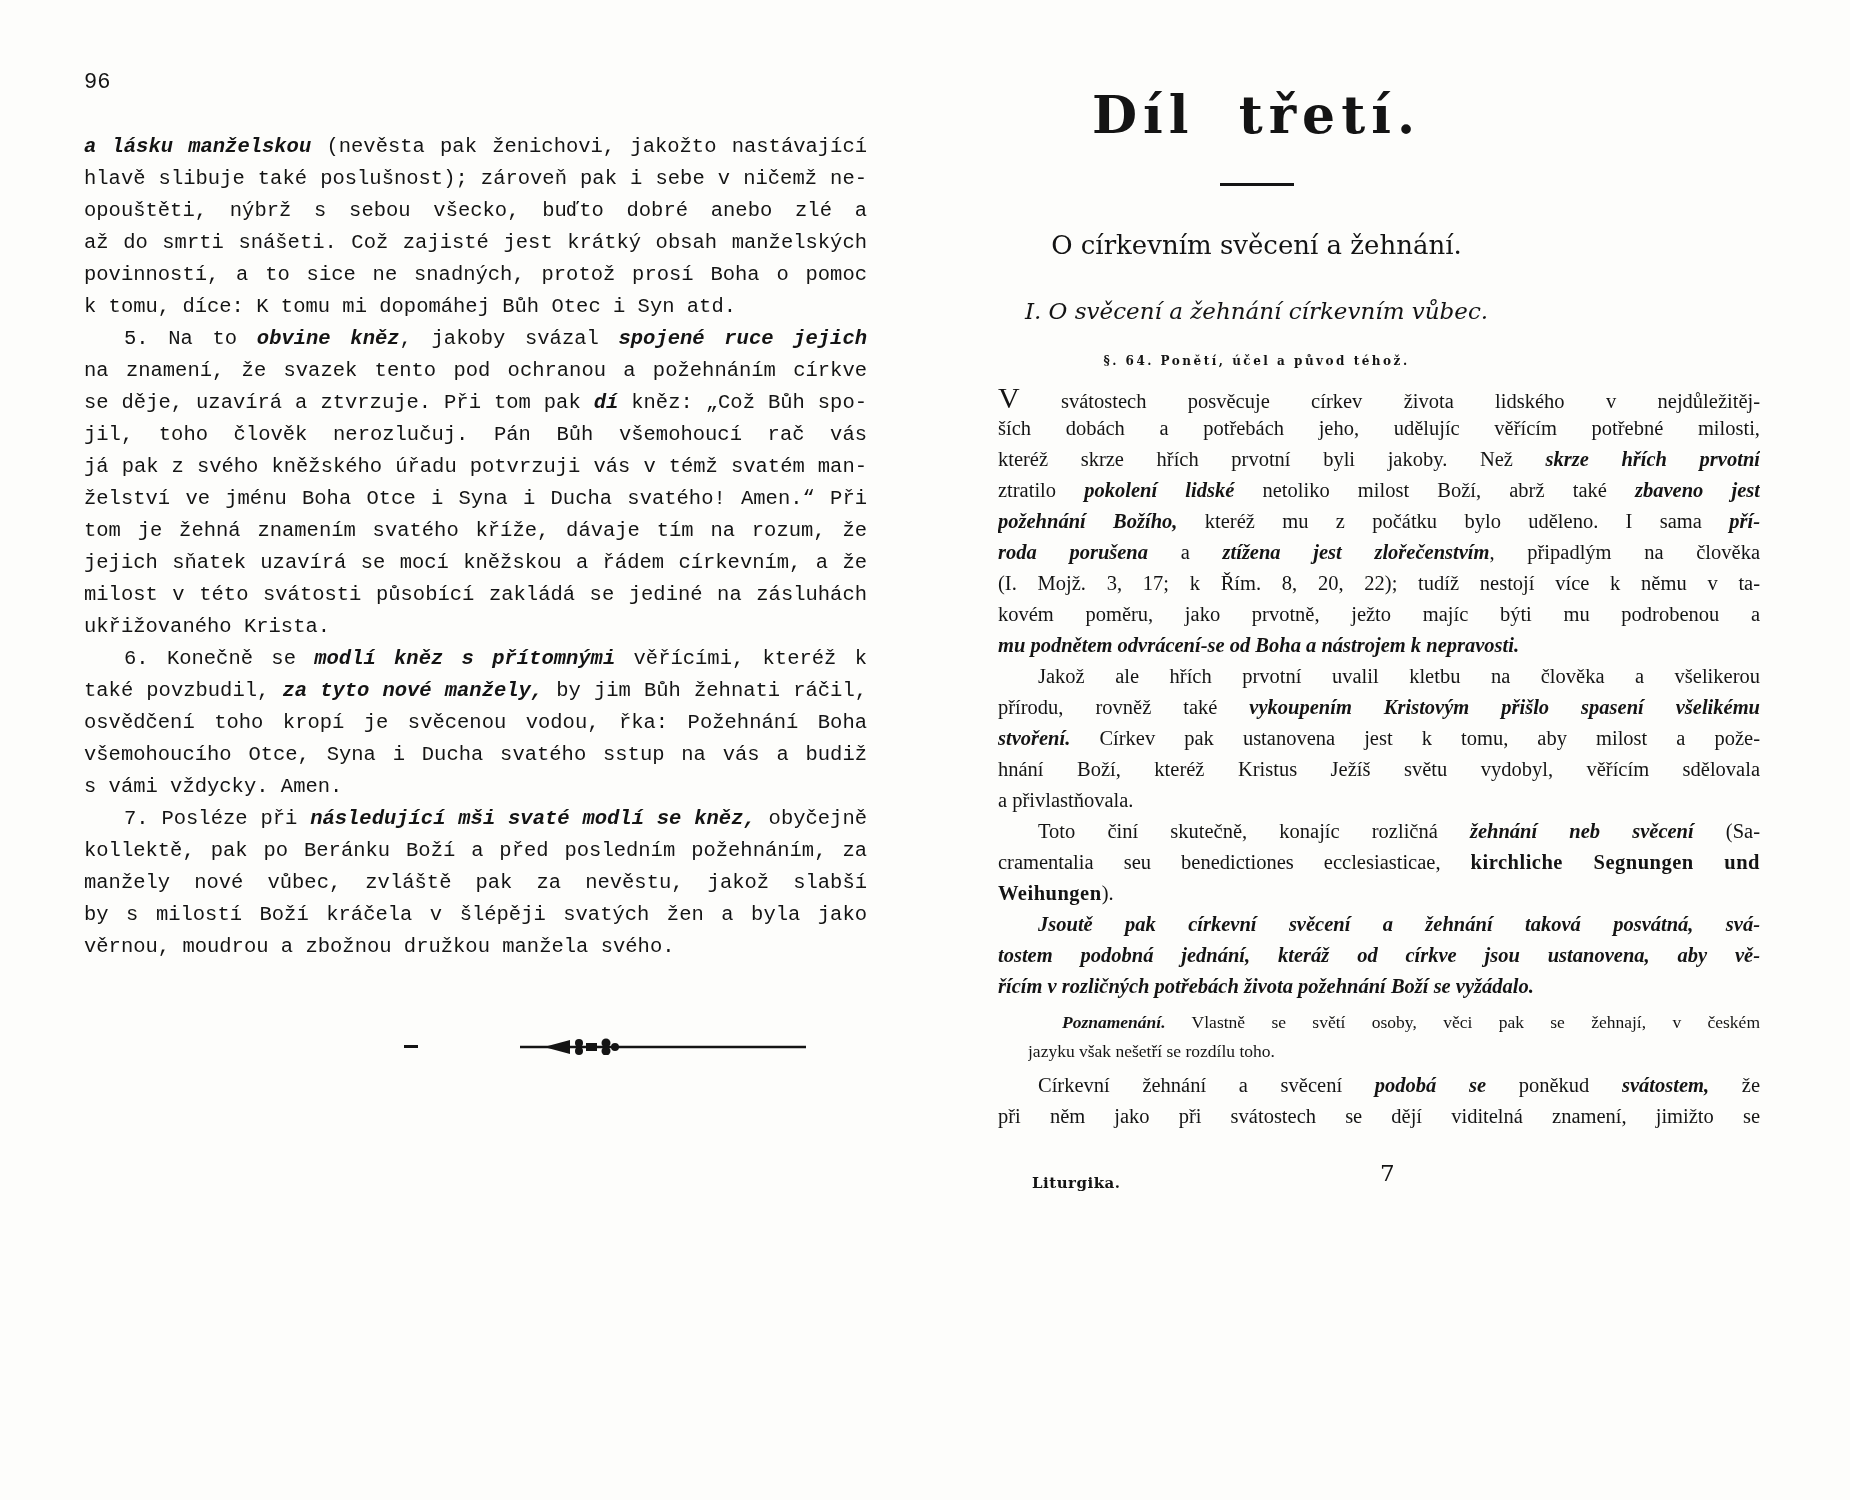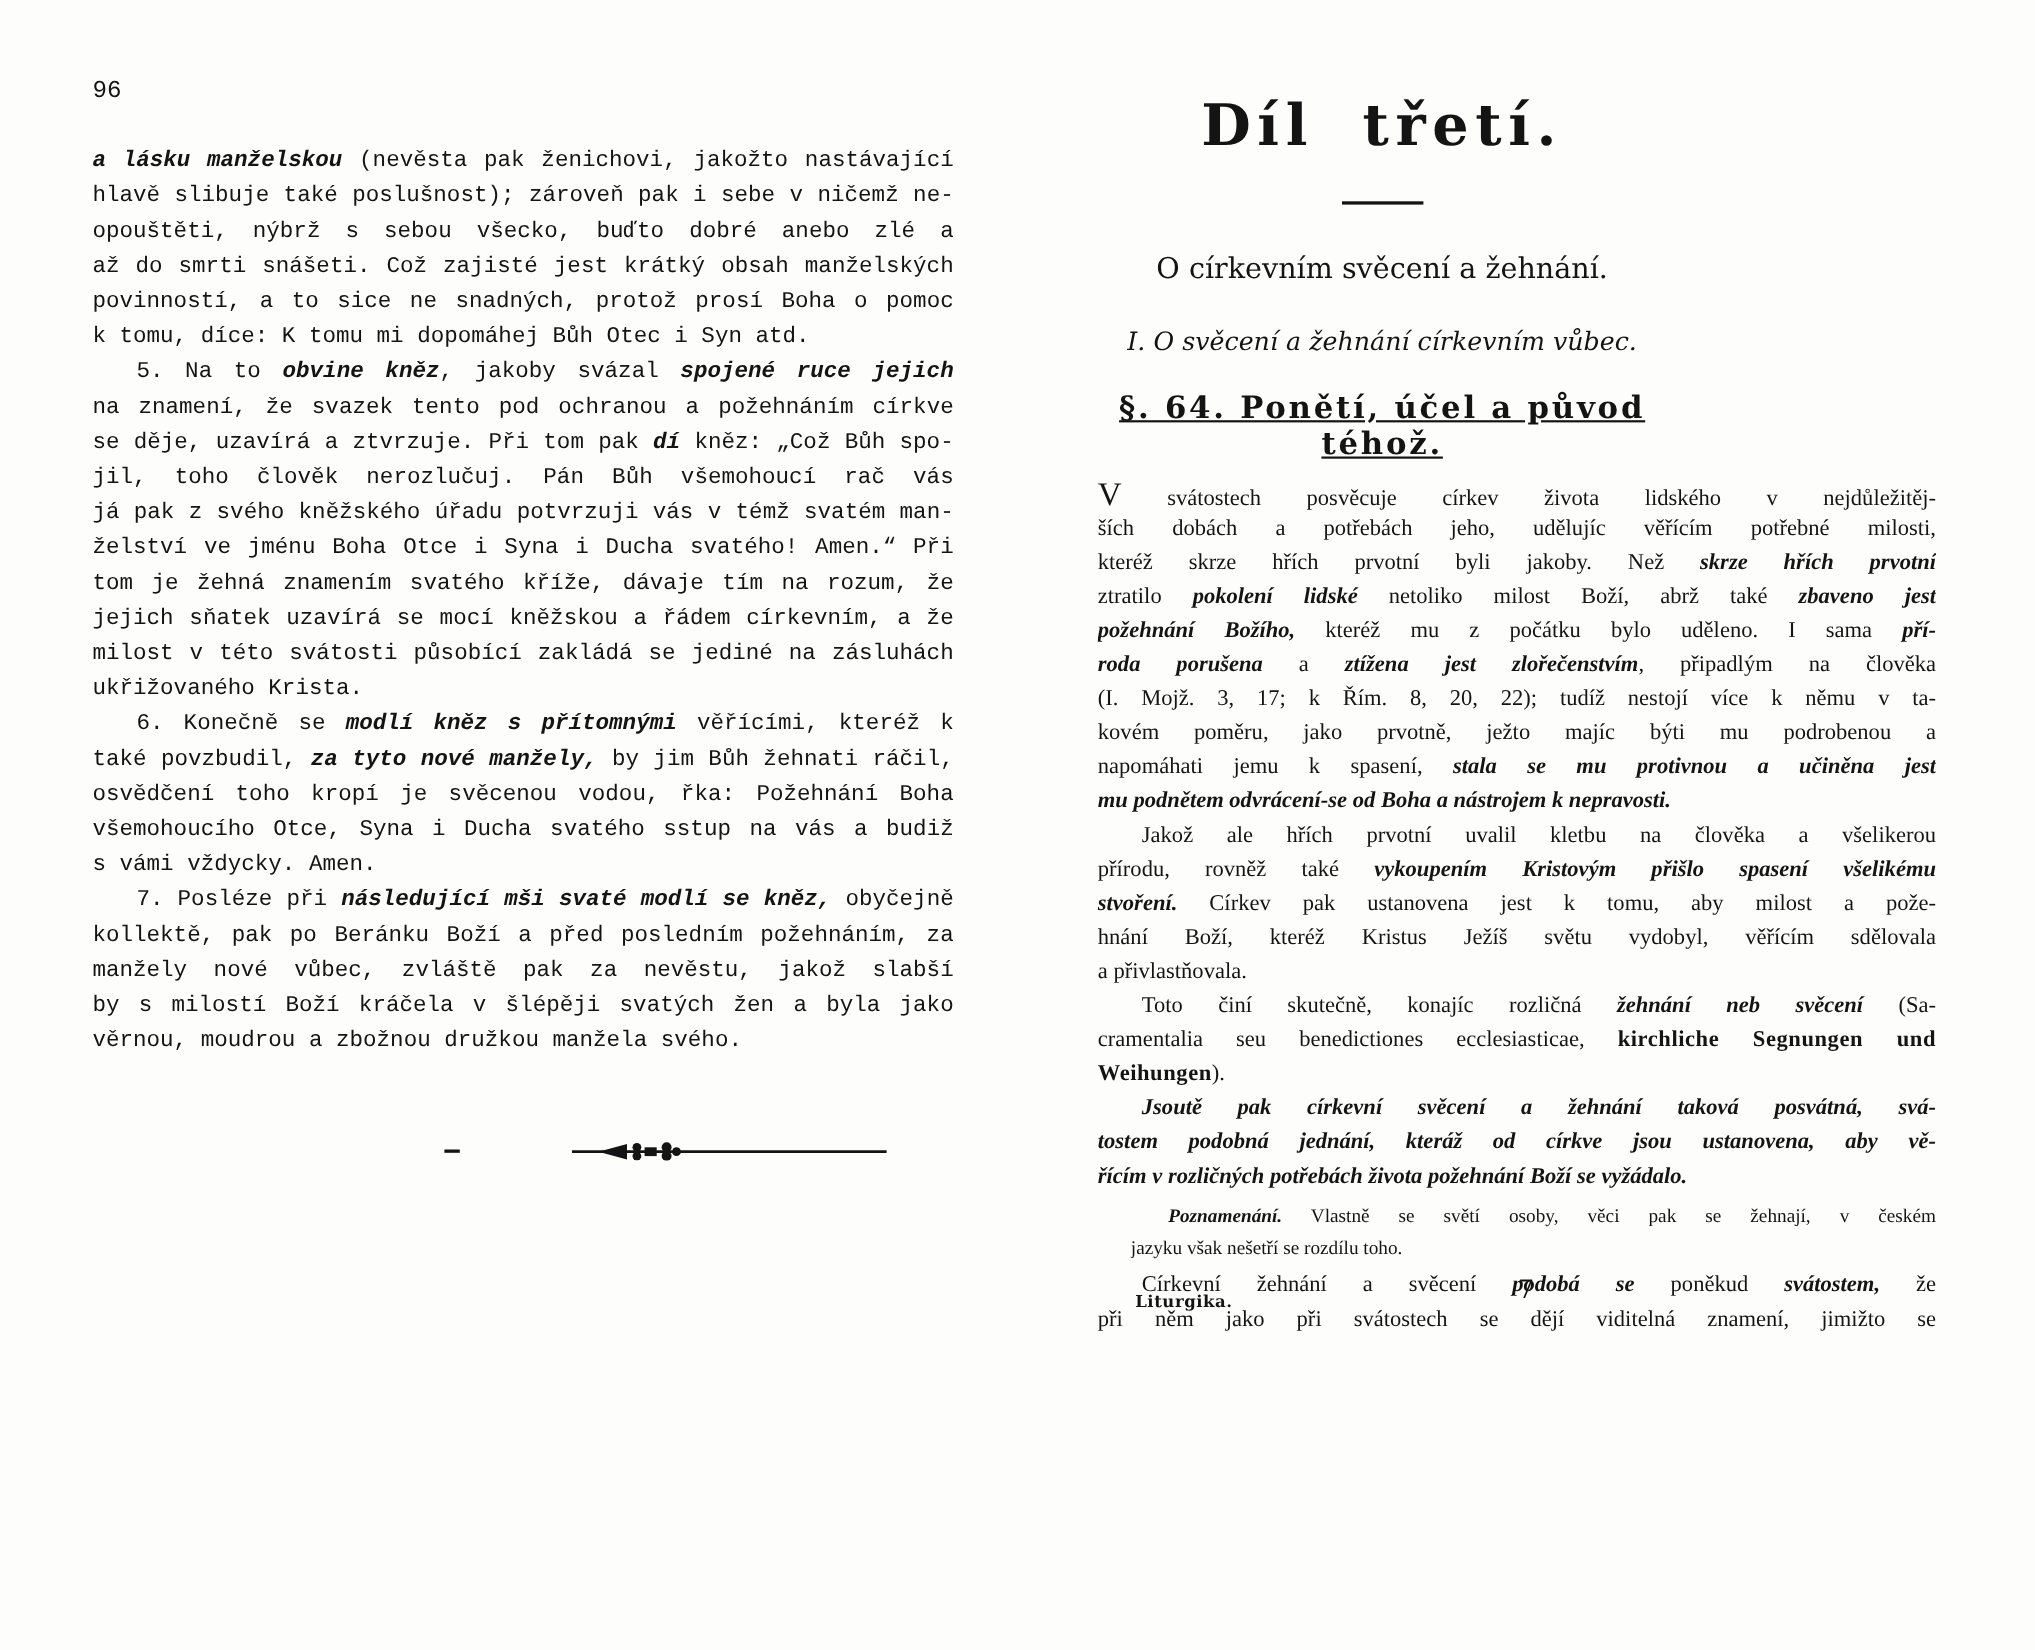--- a/index.html
+++ b/index.html
@@ -32,21 +32,21 @@
   .s-f { font-weight: bold; letter-spacing: 0.5px; }          
   .s-v { font-size: 30px; }                                   
 
   
   .rp-head { text-align: center; padding-right: 245px; }
   .doc-title { margin-top: 86px; font-size: 52px; font-weight: bold;
                letter-spacing: 6px; word-spacing: 20px; line-height: 1.1; }
   .title-rule { width: 74px; border: 0; border-top: 3px solid var(--ink); margin: 40px auto 0; }
   .section-heading { margin-top: 44px; font-size: 26px; }
   .chapter-heading { margin-top: 38px; font-size: 23px; font-weight: normal; font-style: italic; }
-  .para-heading { margin-top: 30px; font-size: 28px; font-weight: bold; letter-spacing: 2.5px; text-decoration: underline; }
+  .para-heading { margin-top: 30px; font-size: 12px; font-weight: bold; letter-spacing: 2.5px; }
 
   
   .divider-row { margin-top: 74px; margin-left: 320px; display: flex; align-items: center; height: 18px; }
   .divider-dash { width: 14px; height: 3px; background: var(--ink); }
   .divider-gap { width: 100px; }
   .ornament svg { display: block; }
 
   
   .footer-sig { position: absolute; left: 34px; top: 1174px; font-size: 15px;
                 font-weight: bold; letter-spacing: 0.5px; }
@@ -124,21 +124,20 @@
     <div class="rp-body">
         <div class="para">
           <div class="tl j"><span class="s-v">V</span><span class="s-n"> svátostech posvěcuje církev života lidského v nejdůležitěj-</span></div>
           <div class="tl j"><span class="s-n">ších dobách a potřebách jeho, udělujíc věřícím potřebné milosti,</span></div>
           <div class="tl j"><span class="s-n">kteréž skrze hřích prvotní byli jakoby. Než </span><span class="s-e">skrze hřích prvotní</span></div>
           <div class="tl j"><span class="s-n">ztratilo </span><span class="s-e">pokolení lidské</span><span class="s-n"> netoliko milost Boží, abrž také </span><span class="s-e">zbaveno jest</span></div>
           <div class="tl j"><span class="s-e">požehnání Božího,</span><span class="s-n"> kteréž mu z počátku bylo uděleno. I sama </span><span class="s-e">pří-</span></div>
           <div class="tl j"><span class="s-e">roda porušena</span><span class="s-n"> a </span><span class="s-e">ztížena jest zlořečenstvím</span><span class="s-n">, připadlým na člověka</span></div>
           <div class="tl j"><span class="s-n">(I. Mojž. 3, 17; k Řím. 8, 20, 22); tudíž nestojí více k němu v ta-</span></div>
           <div class="tl j"><span class="s-n">kovém poměru, jako prvotně, ježto majíc býti mu podrobenou a</span></div>
-          <div class="tl j"><span class="s-n">napomáhati jemu k spasení, </span><span class="s-e">stala se mu protivnou a učiněna jest</span></div>
           <div class="tl"><span class="s-e">mu podnětem odvrácení-se od Boha a nástrojem k nepravosti.</span></div>
         </div>
         <div class="para">
           <div class="tl j ind"><span class="s-n">Jakož ale hřích prvotní uvalil kletbu na člověka a všelikerou</span></div>
           <div class="tl j"><span class="s-n">přírodu, rovněž také </span><span class="s-e">vykoupením Kristovým přišlo spasení všelikému</span></div>
           <div class="tl j"><span class="s-e">stvoření.</span><span class="s-n"> Církev pak ustanovena jest k tomu, aby milost a pože-</span></div>
           <div class="tl j"><span class="s-n">hnání Boží, kteréž Kristus Ježíš světu vydobyl, věřícím sdělovala</span></div>
           <div class="tl"><span class="s-n">a přivlastňovala.</span></div>
         </div>
         <div class="para">

